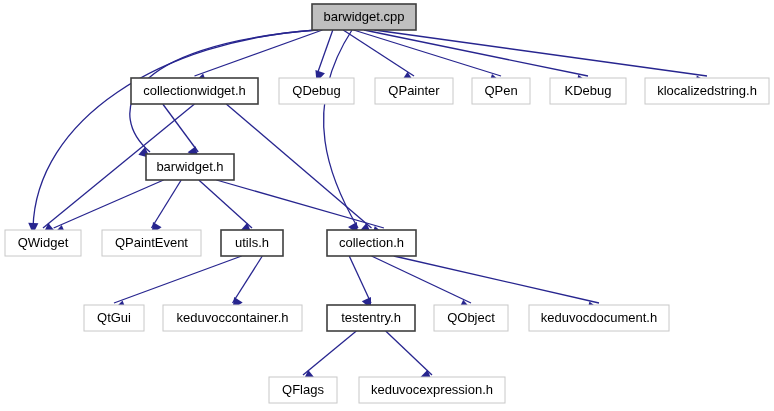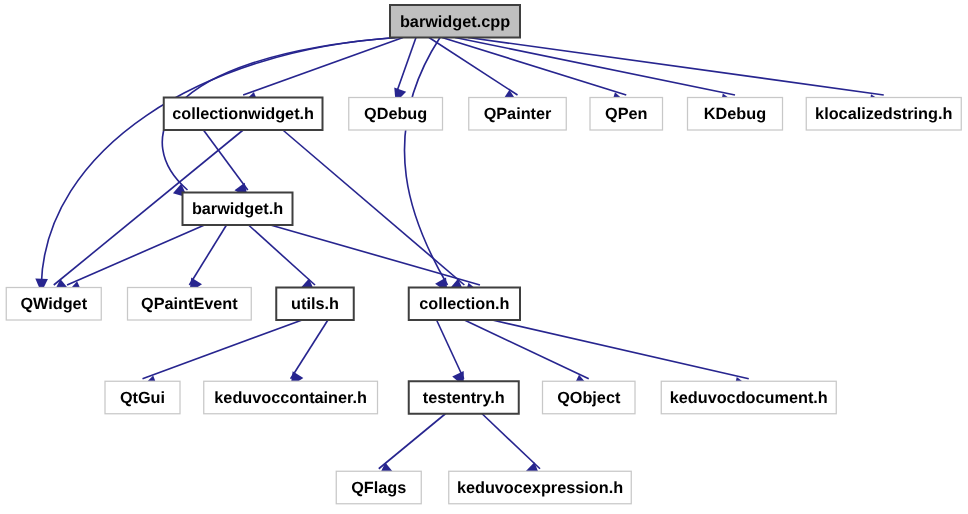--- a/index.html
+++ b/index.html
@@ -9,21 +9,20 @@
   }
   body {
     font-family: "Liberation Sans", sans-serif;
   }
   #graph-root {
     position: relative;
     width: 774px;
     height: 411px;
     background: #ffffff;
     overflow: hidden;
-    font-weight: bold;
   }
   svg#graph-svg {
     position: absolute;
     left: 0;
     top: 0;
     width: 774px;
     height: 411px;
     display: block;
   }
   .node-label {

